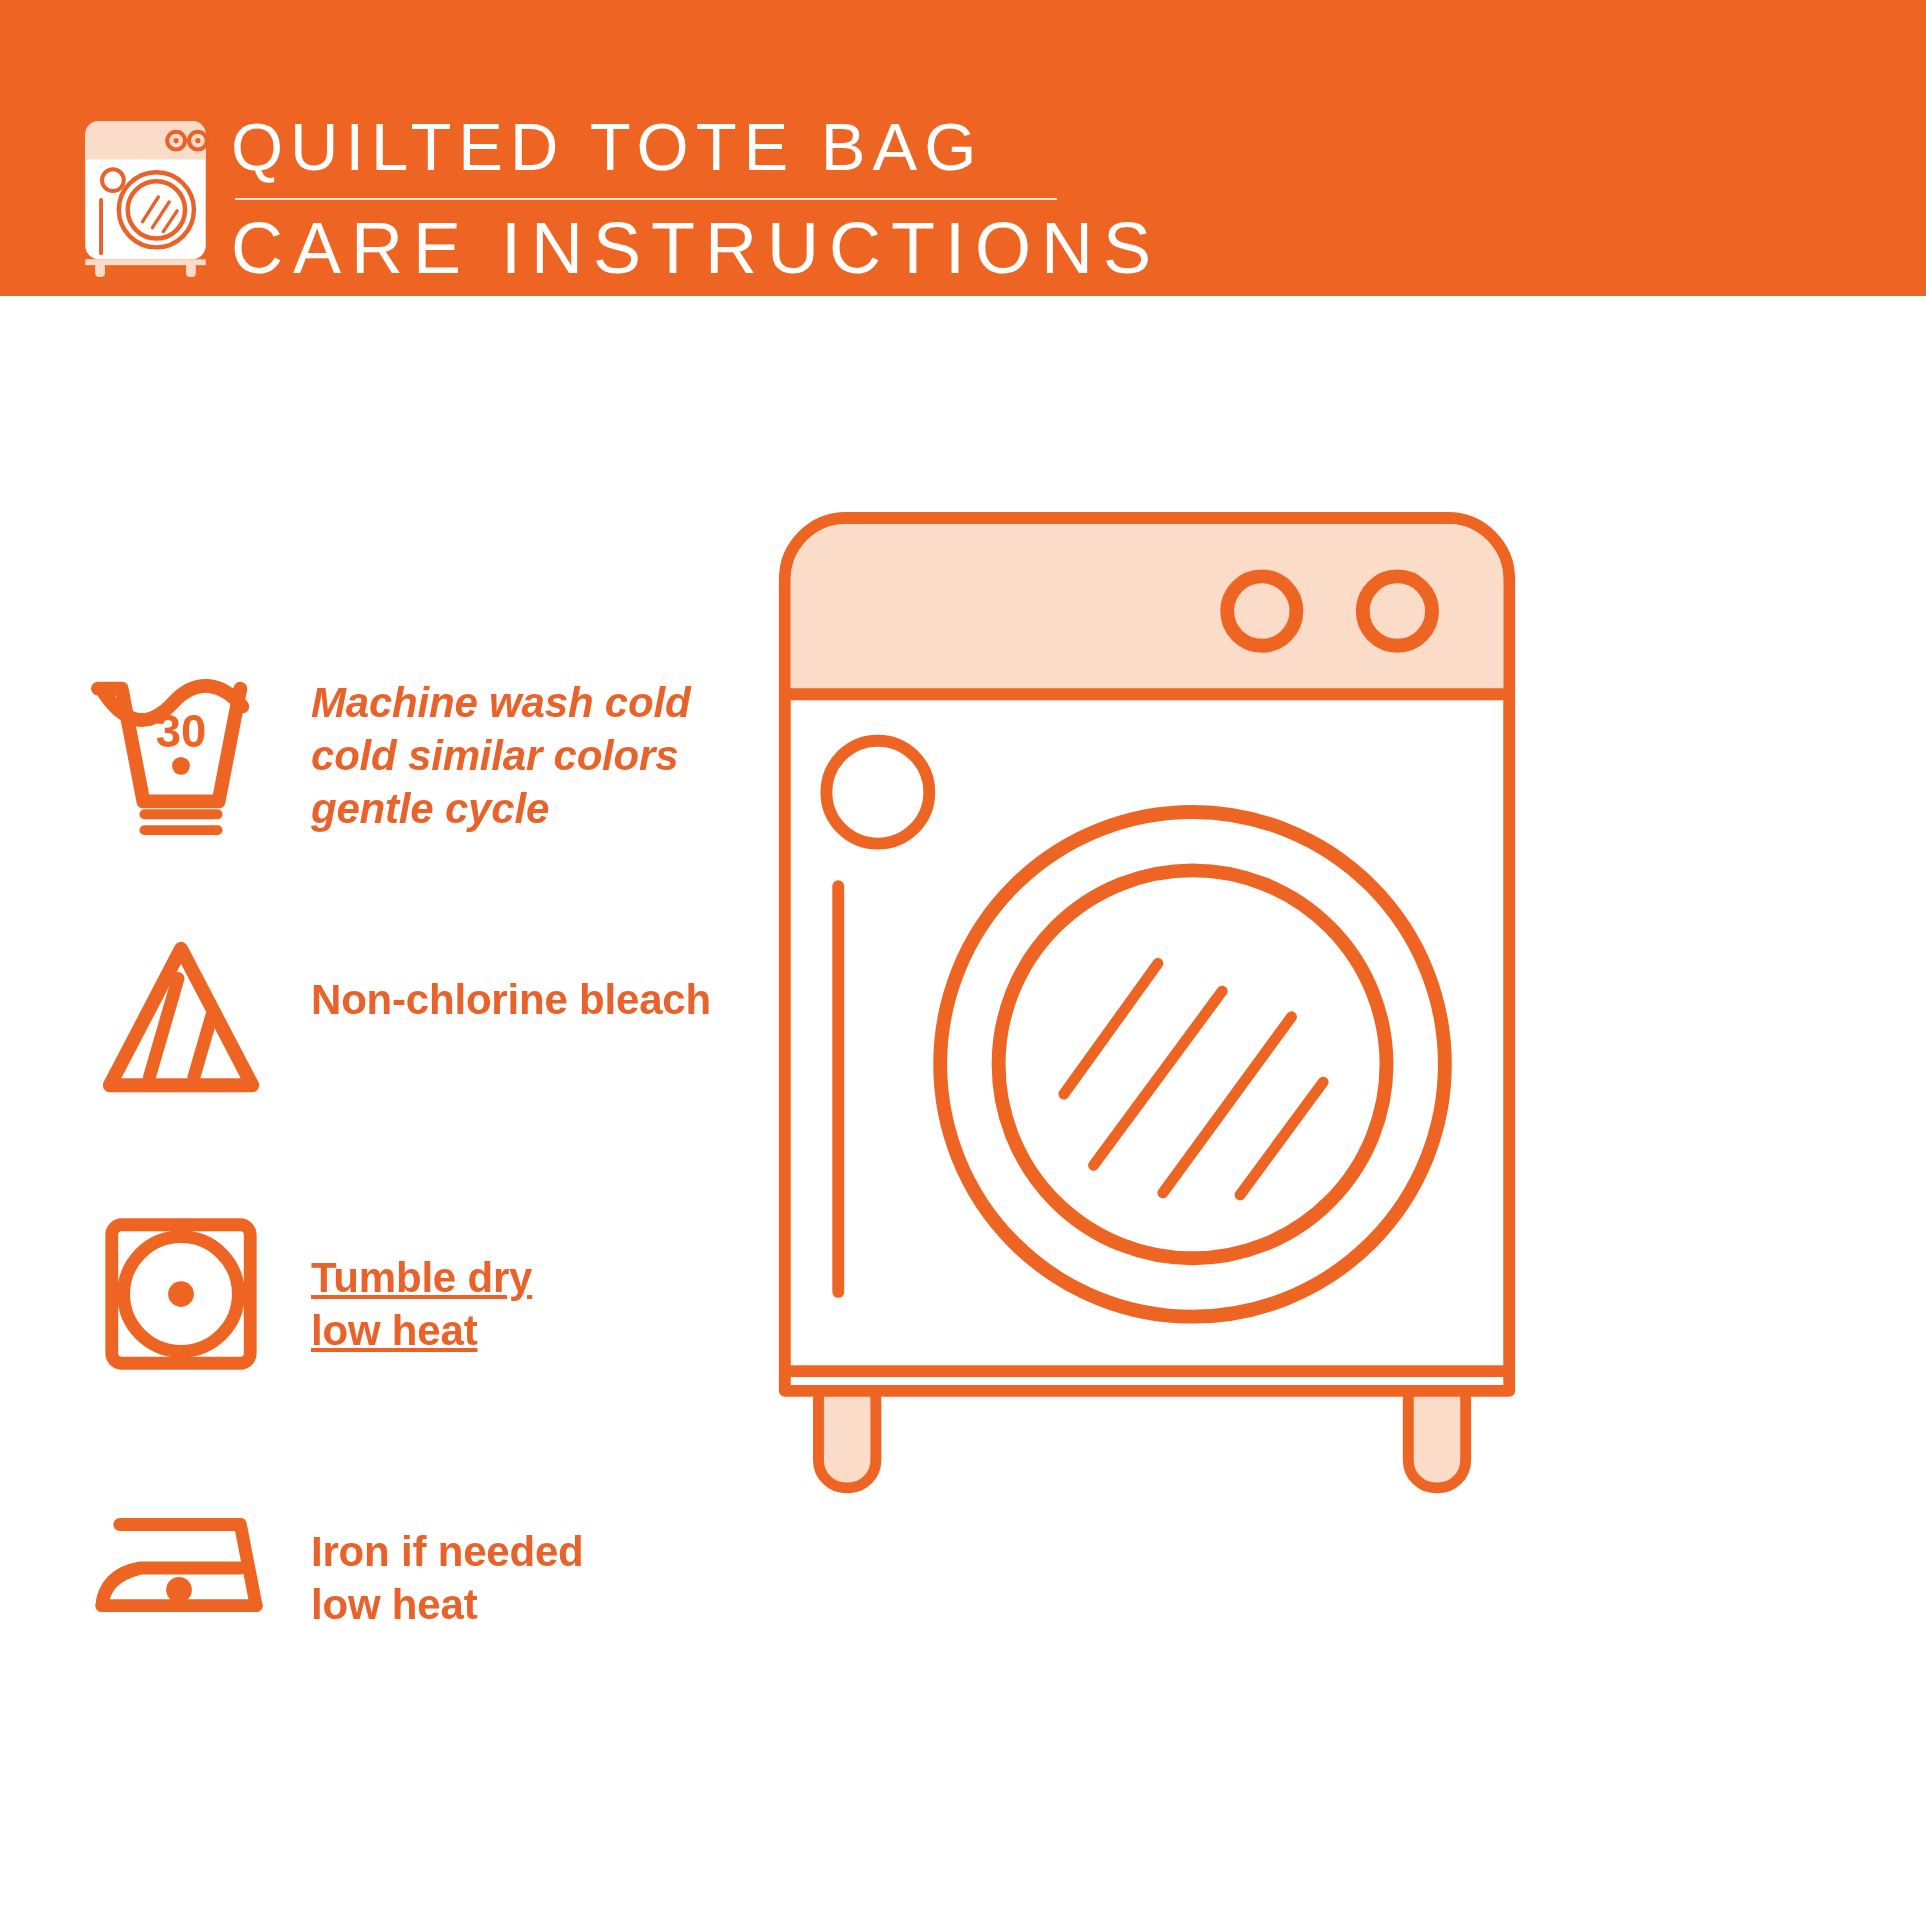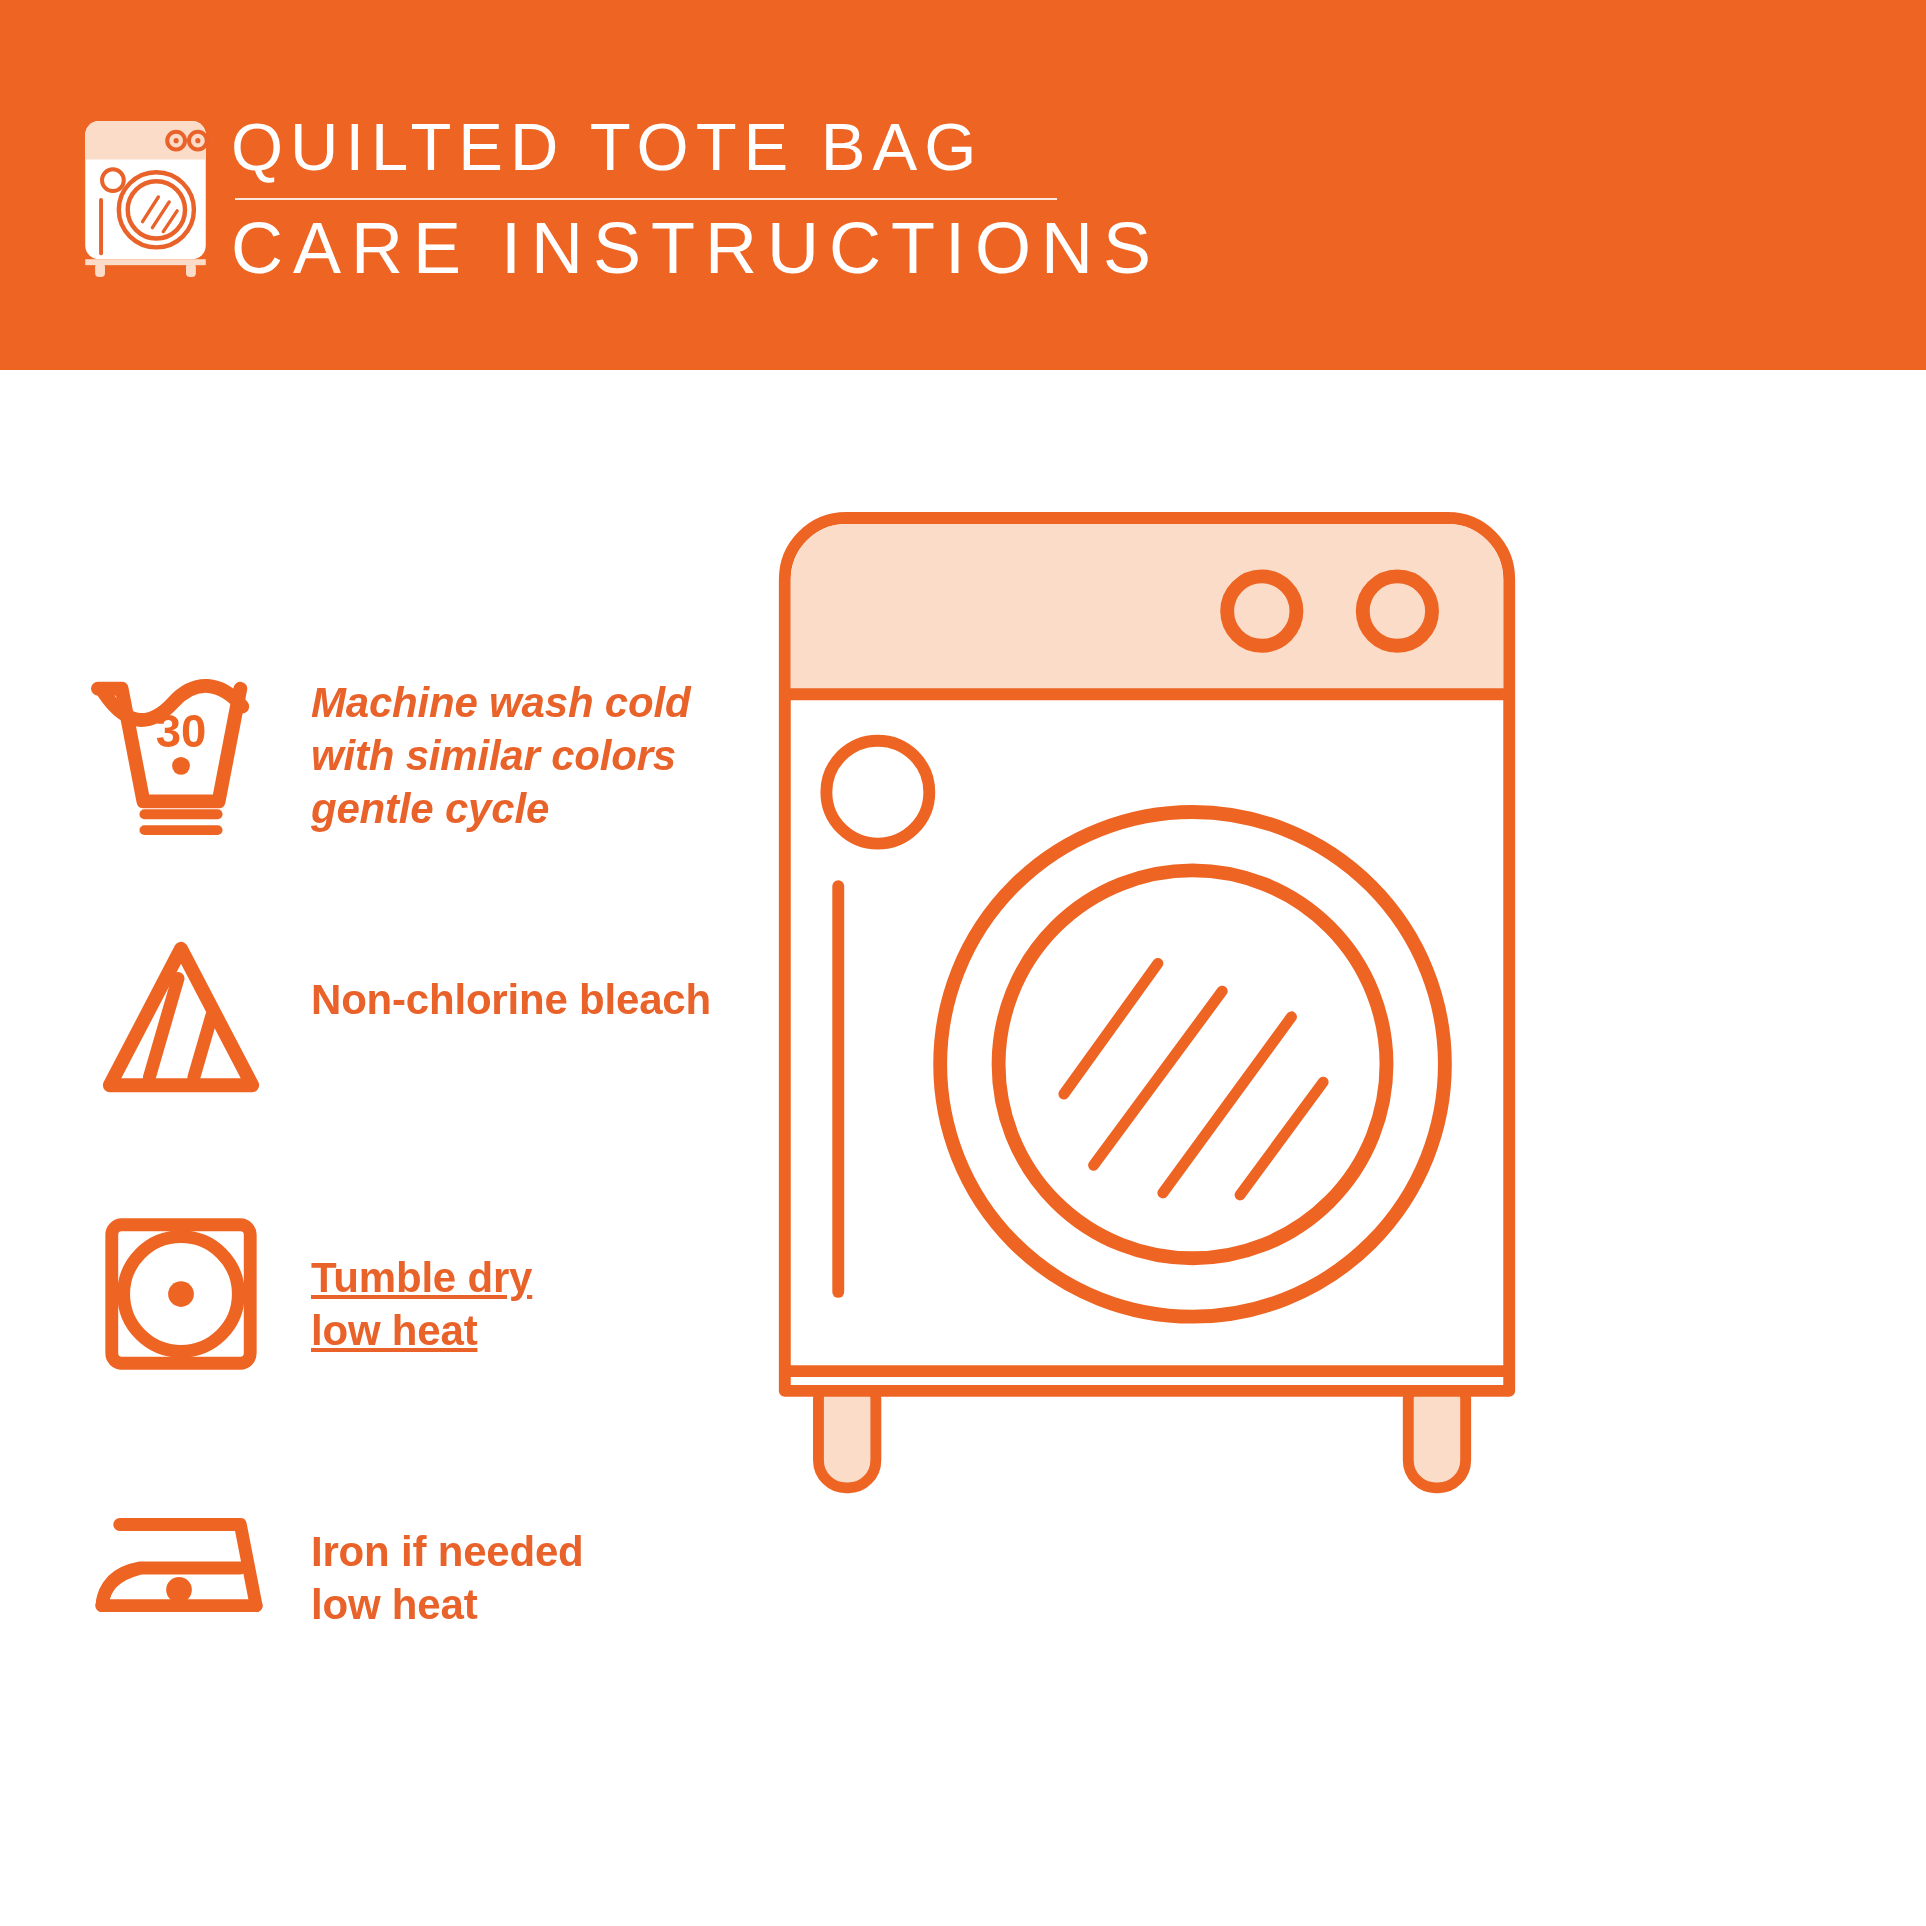--- a/index.html
+++ b/index.html
@@ -16,21 +16,21 @@
     font-family: "Liberation Sans", sans-serif;
     -webkit-font-smoothing: antialiased;
   }
 
   
   #header-band {
     position: absolute;
     left: 0;
     top: 0;
     width: 1927px;
-    height: 370px;
+    height: 296px;
     background: #ee6423;
   }
   #header-inner {
     position: absolute;
     left: 71px;
     top: 107px;
     width: 1287px;
     height: 198px;
   }
   #header-logo-icon {
@@ -176,21 +176,21 @@
         <path d="M16 26 C16 26 40 26 40 26 L62 140 L138 140 L160 26" fill="none" stroke="#ee6423" stroke-width="14" stroke-linecap="round" stroke-linejoin="round"></path>
         <path d="M22 30 C46 66 70 64 92 40 C114 16 140 18 162 44" fill="none" stroke="#ee6423" stroke-width="14" stroke-linecap="round" stroke-linejoin="round"></path>
         <text x="100" y="85" font-family="Liberation Sans, sans-serif" font-size="46" font-weight="700" fill="#ee6423" text-anchor="middle">30</text>
         <circle cx="100" cy="104" r="9" fill="#ee6423"></circle>
         <rect x="58" y="148" width="84" height="10" rx="5" fill="#ee6423"></rect>
         <rect x="58" y="164" width="84" height="10" rx="5" fill="#ee6423"></rect>
       </svg>
     </div>
     <div class="care-text">
       <span class="line">Machine wash cold</span>
-      <span class="line">with similar colors</span>
+      <span class="line">cold similar colors</span>
       <span class="line">gentle cycle</span>
     </div>
   </div>
 
   <div class="care-row" id="care-row-1">
     <div class="care-icon">
       <svg viewBox="0 0 200 180" width="198" height="178" xmlns="http://www.w3.org/2000/svg">
         <path d="M100 18 L172 156 L28 156 Z" fill="none" stroke="#ee6423" stroke-width="14" stroke-linejoin="round" stroke-linecap="round"></path>
         <line x1="97" y1="48" x2="68" y2="148" stroke="#ee6423" stroke-width="13" stroke-linecap="round"></line>
         <line x1="131" y1="86" x2="113" y2="148" stroke="#ee6423" stroke-width="13" stroke-linecap="round"></line>

